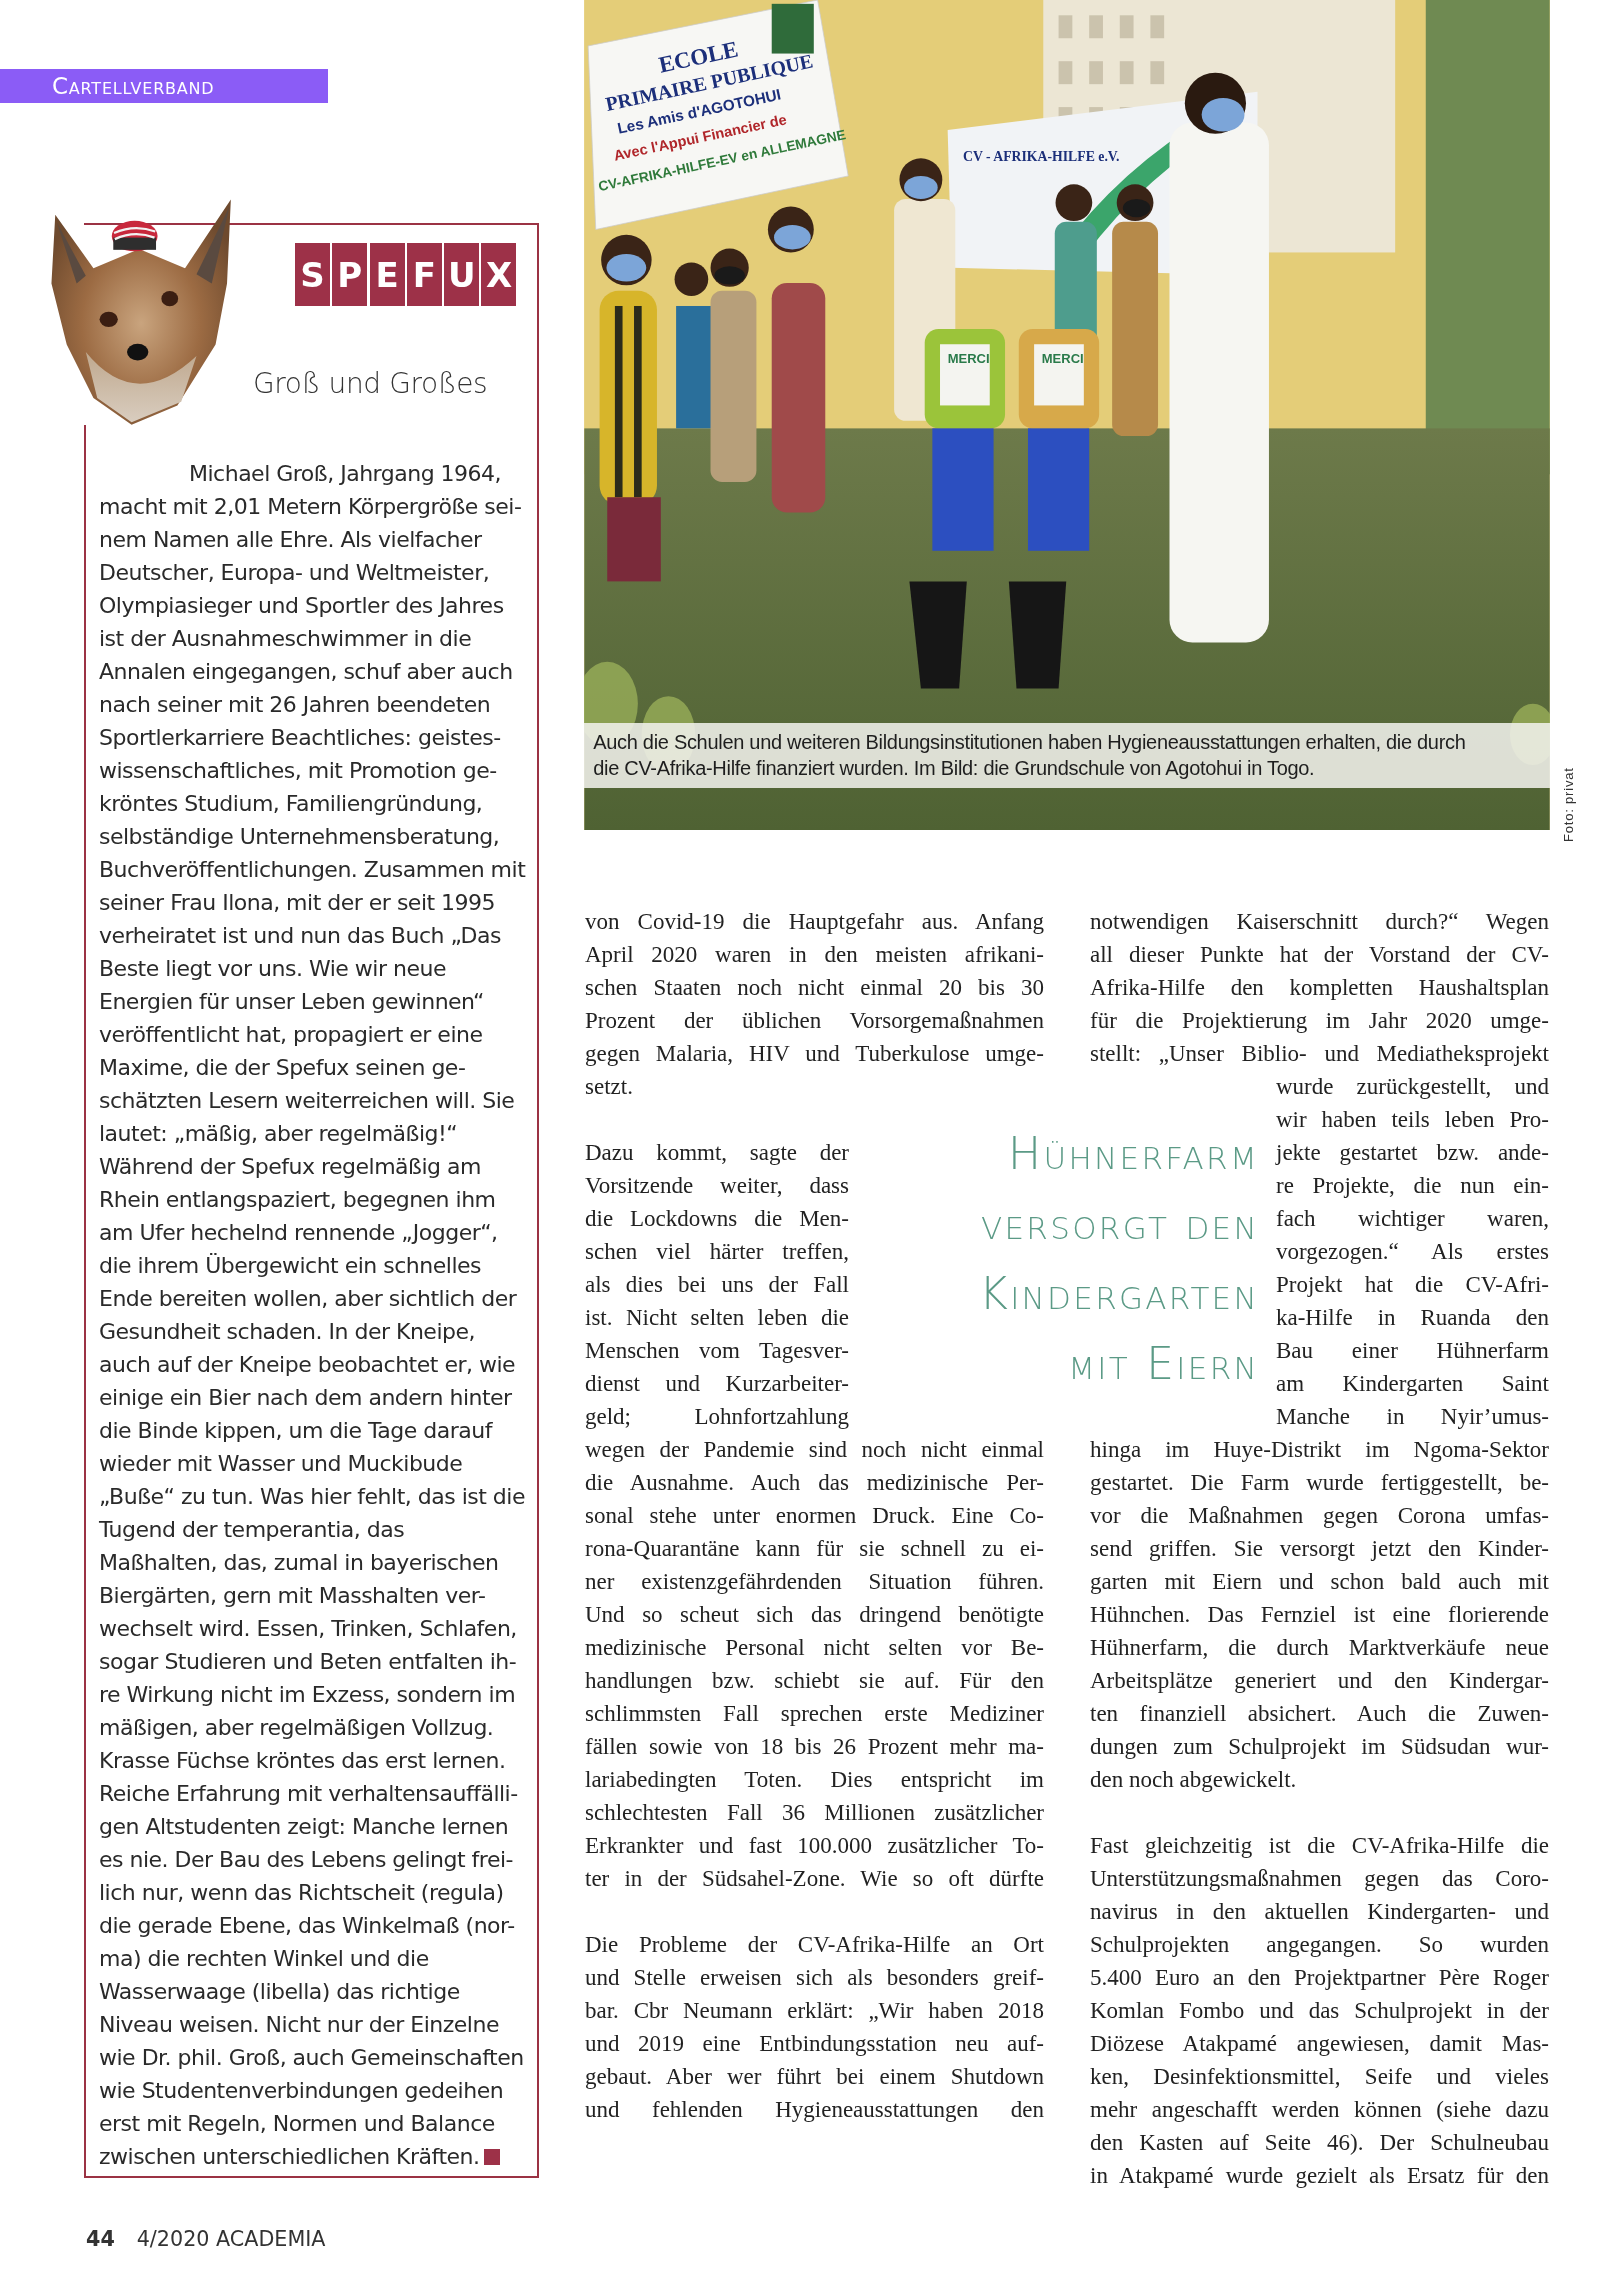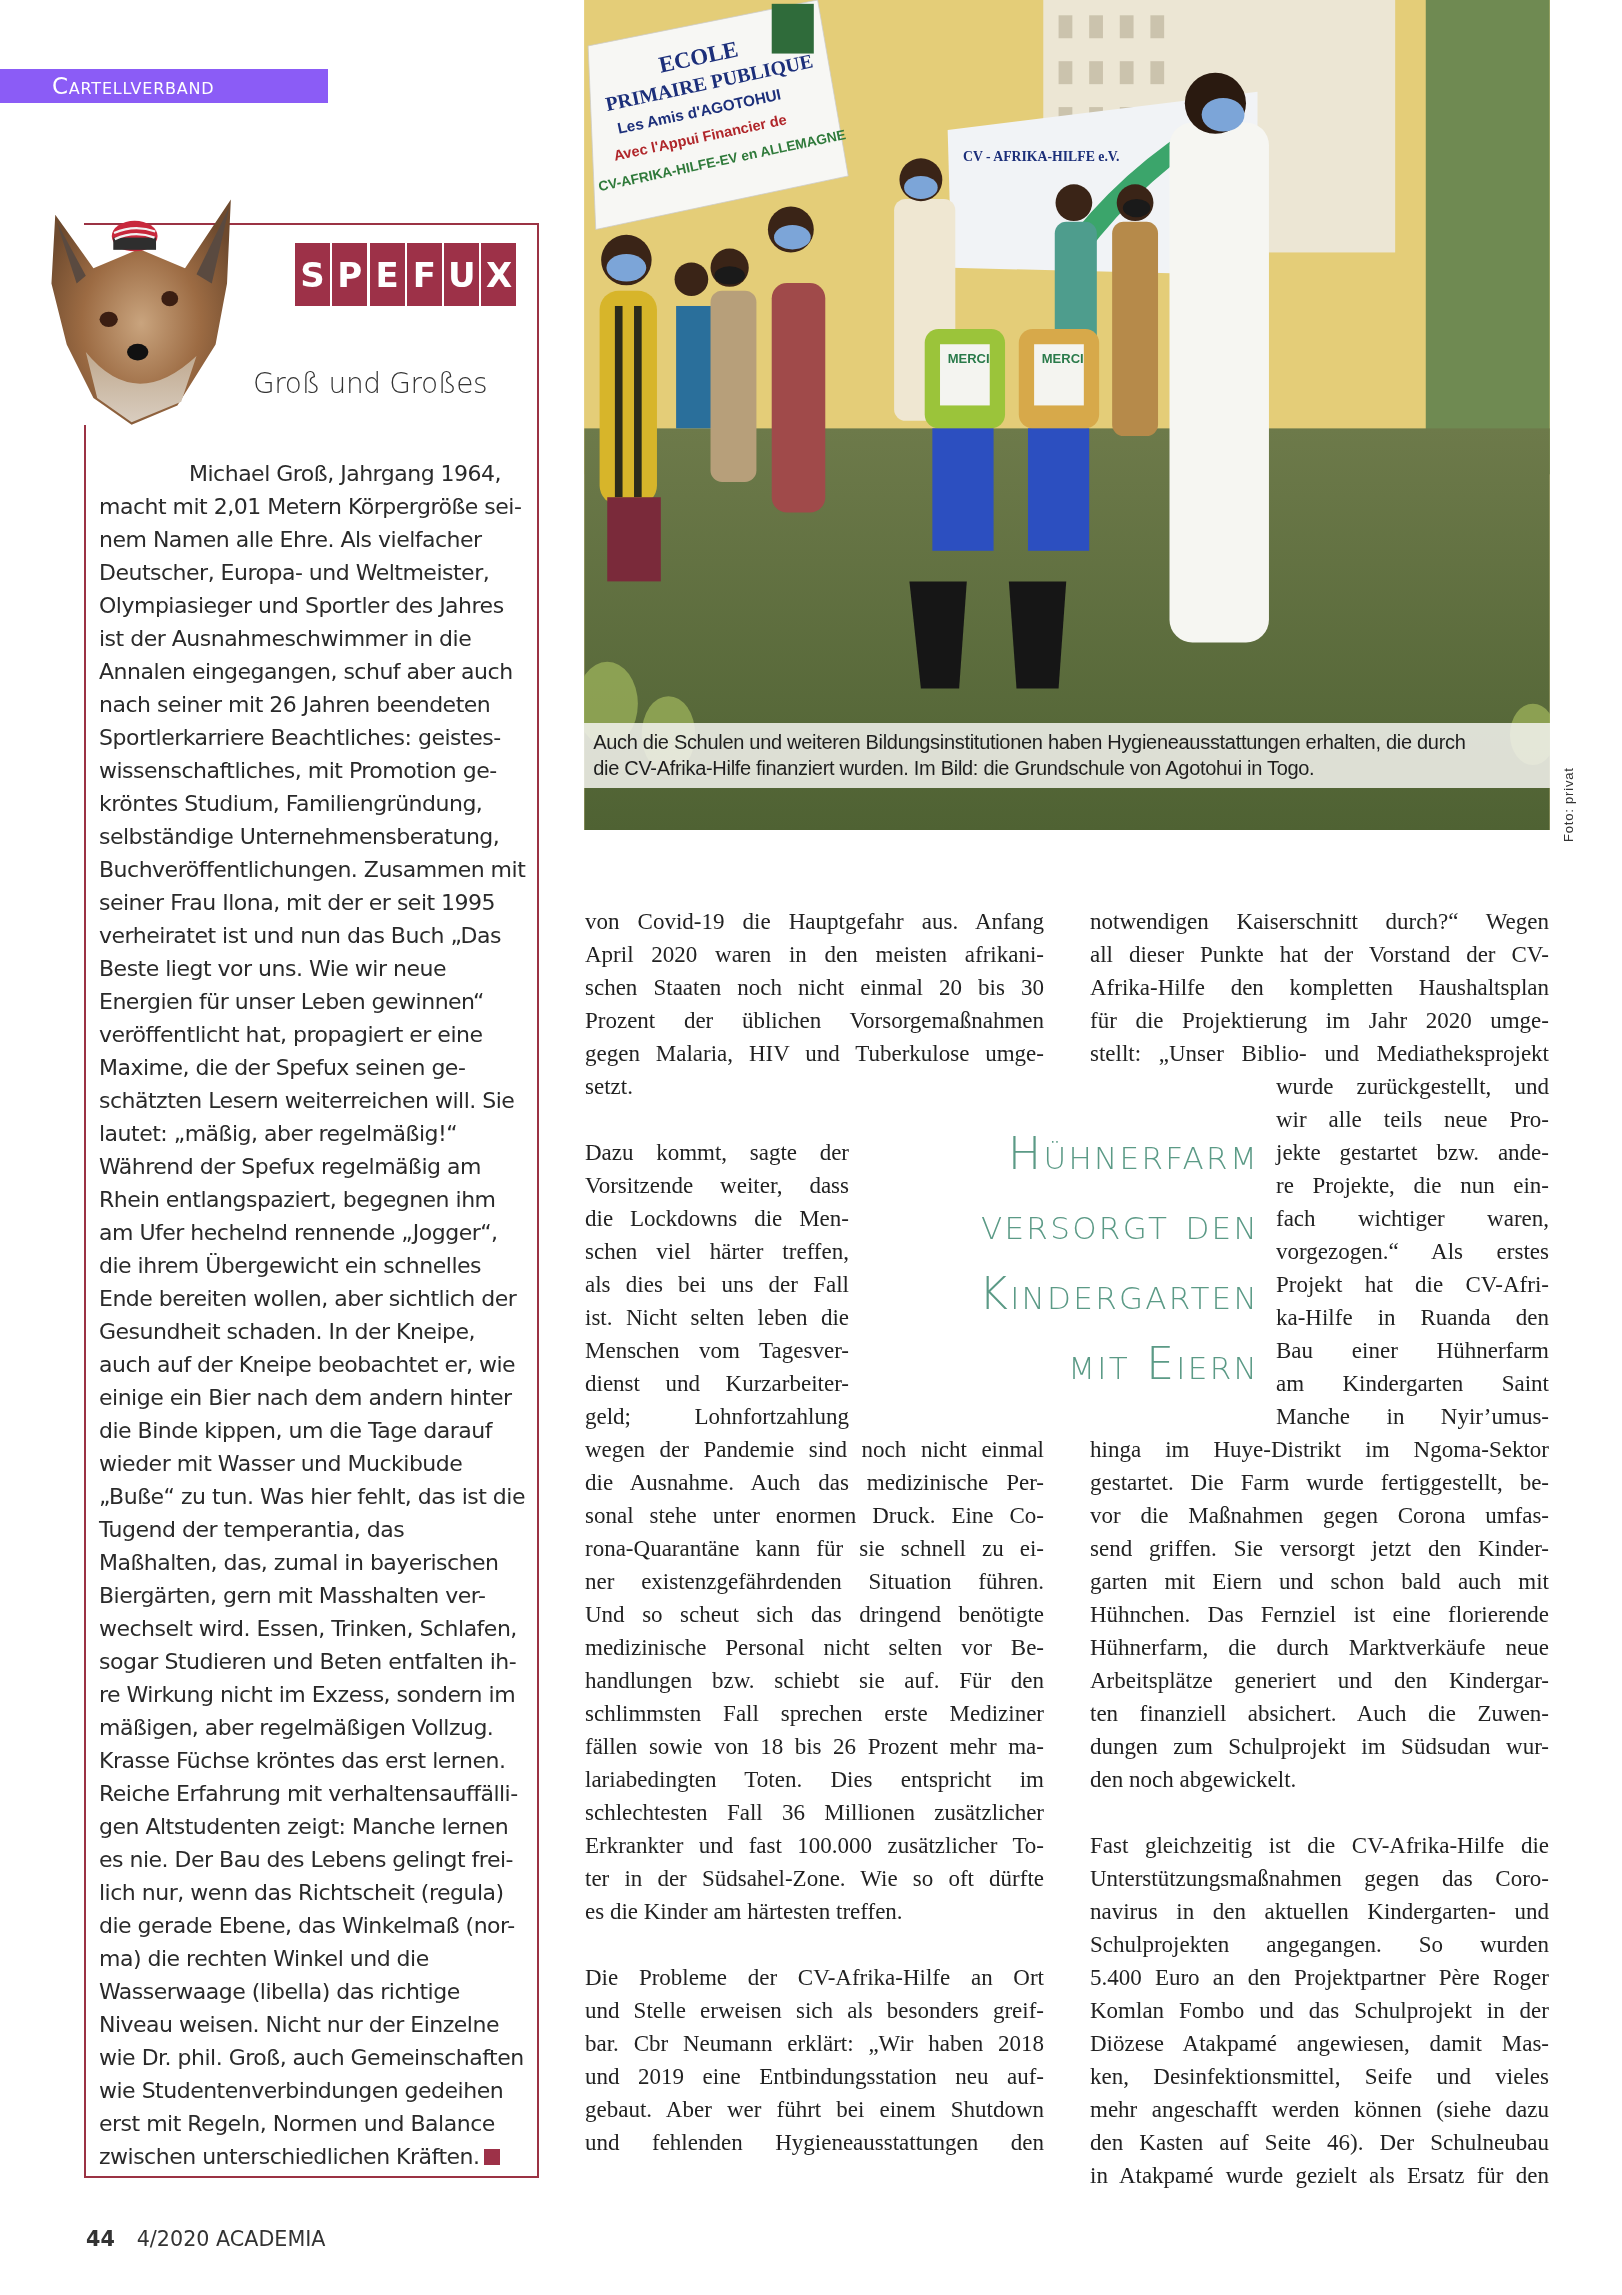--- a/index.html
+++ b/index.html
@@ -270,37 +270,36 @@
     <div class="line">ner existenzgefährdenden Situation führen.</div>
     <div class="line">Und so scheut sich das dringend benötigte</div>
     <div class="line">medizinische Personal nicht selten vor Be-</div>
     <div class="line">handlungen bzw. schiebt sie auf. Für den</div>
     <div class="line">schlimmsten Fall sprechen erste Mediziner</div>
     <div class="line">fällen sowie von 18 bis 26 Prozent mehr ma-</div>
     <div class="line">lariabedingten Toten. Dies entspricht im</div>
     <div class="line">schlechtesten Fall 36 Millionen zusätzlicher</div>
     <div class="line">Erkrankter und fast 100.000 zusätzlicher To-</div>
     <div class="line">ter in der Südsahel-Zone. Wie so oft dürfte</div>
-    <div class="line last">es die Kinder am härtesten treffen.</div>
     <div class="gap"></div>
     <div class="line">Die Probleme der CV-Afrika-Hilfe an Ort</div>
     <div class="line">und Stelle erweisen sich als besonders greif-</div>
     <div class="line">bar. Cbr Neumann erklärt: „Wir haben 2018</div>
     <div class="line">und 2019 eine Entbindungsstation neu auf-</div>
     <div class="line">gebaut. Aber wer führt bei einem Shutdown</div>
     <div class="line">und fehlenden Hygieneausstattungen den</div>
   </div>
 <div class="col col-right" id="col-right">
     <div class="line">notwendigen Kaiserschnitt durch?“ Wegen</div>
     <div class="line">all dieser Punkte hat der Vorstand der CV-</div>
     <div class="line">Afrika-Hilfe den kompletten Haushaltsplan</div>
     <div class="line">für die Projektierung im Jahr 2020 umge-</div>
     <div class="line">stellt: „Unser Biblio- und Mediatheksprojekt</div>
     <div class="line shift">wurde zurückgestellt, und</div>
-    <div class="line shift">wir alle teils neue Pro-</div>
+    <div class="line shift">wir haben teils leben Pro-</div>
     <div class="line shift">jekte gestartet bzw. ande-</div>
     <div class="line shift">re Projekte, die nun ein-</div>
     <div class="line shift">fach wichtiger waren,</div>
     <div class="line shift">vorgezogen.“ Als erstes</div>
     <div class="line shift">Projekt hat die CV-Afri-</div>
     <div class="line shift">ka-Hilfe in Ruanda den</div>
     <div class="line shift">Bau einer Hühnerfarm</div>
     <div class="line shift">am Kindergarten Saint</div>
     <div class="line shift">Manche in Nyir’umus-</div>
     <div class="line">hinga im Huye-Distrikt im Ngoma-Sektor</div>

